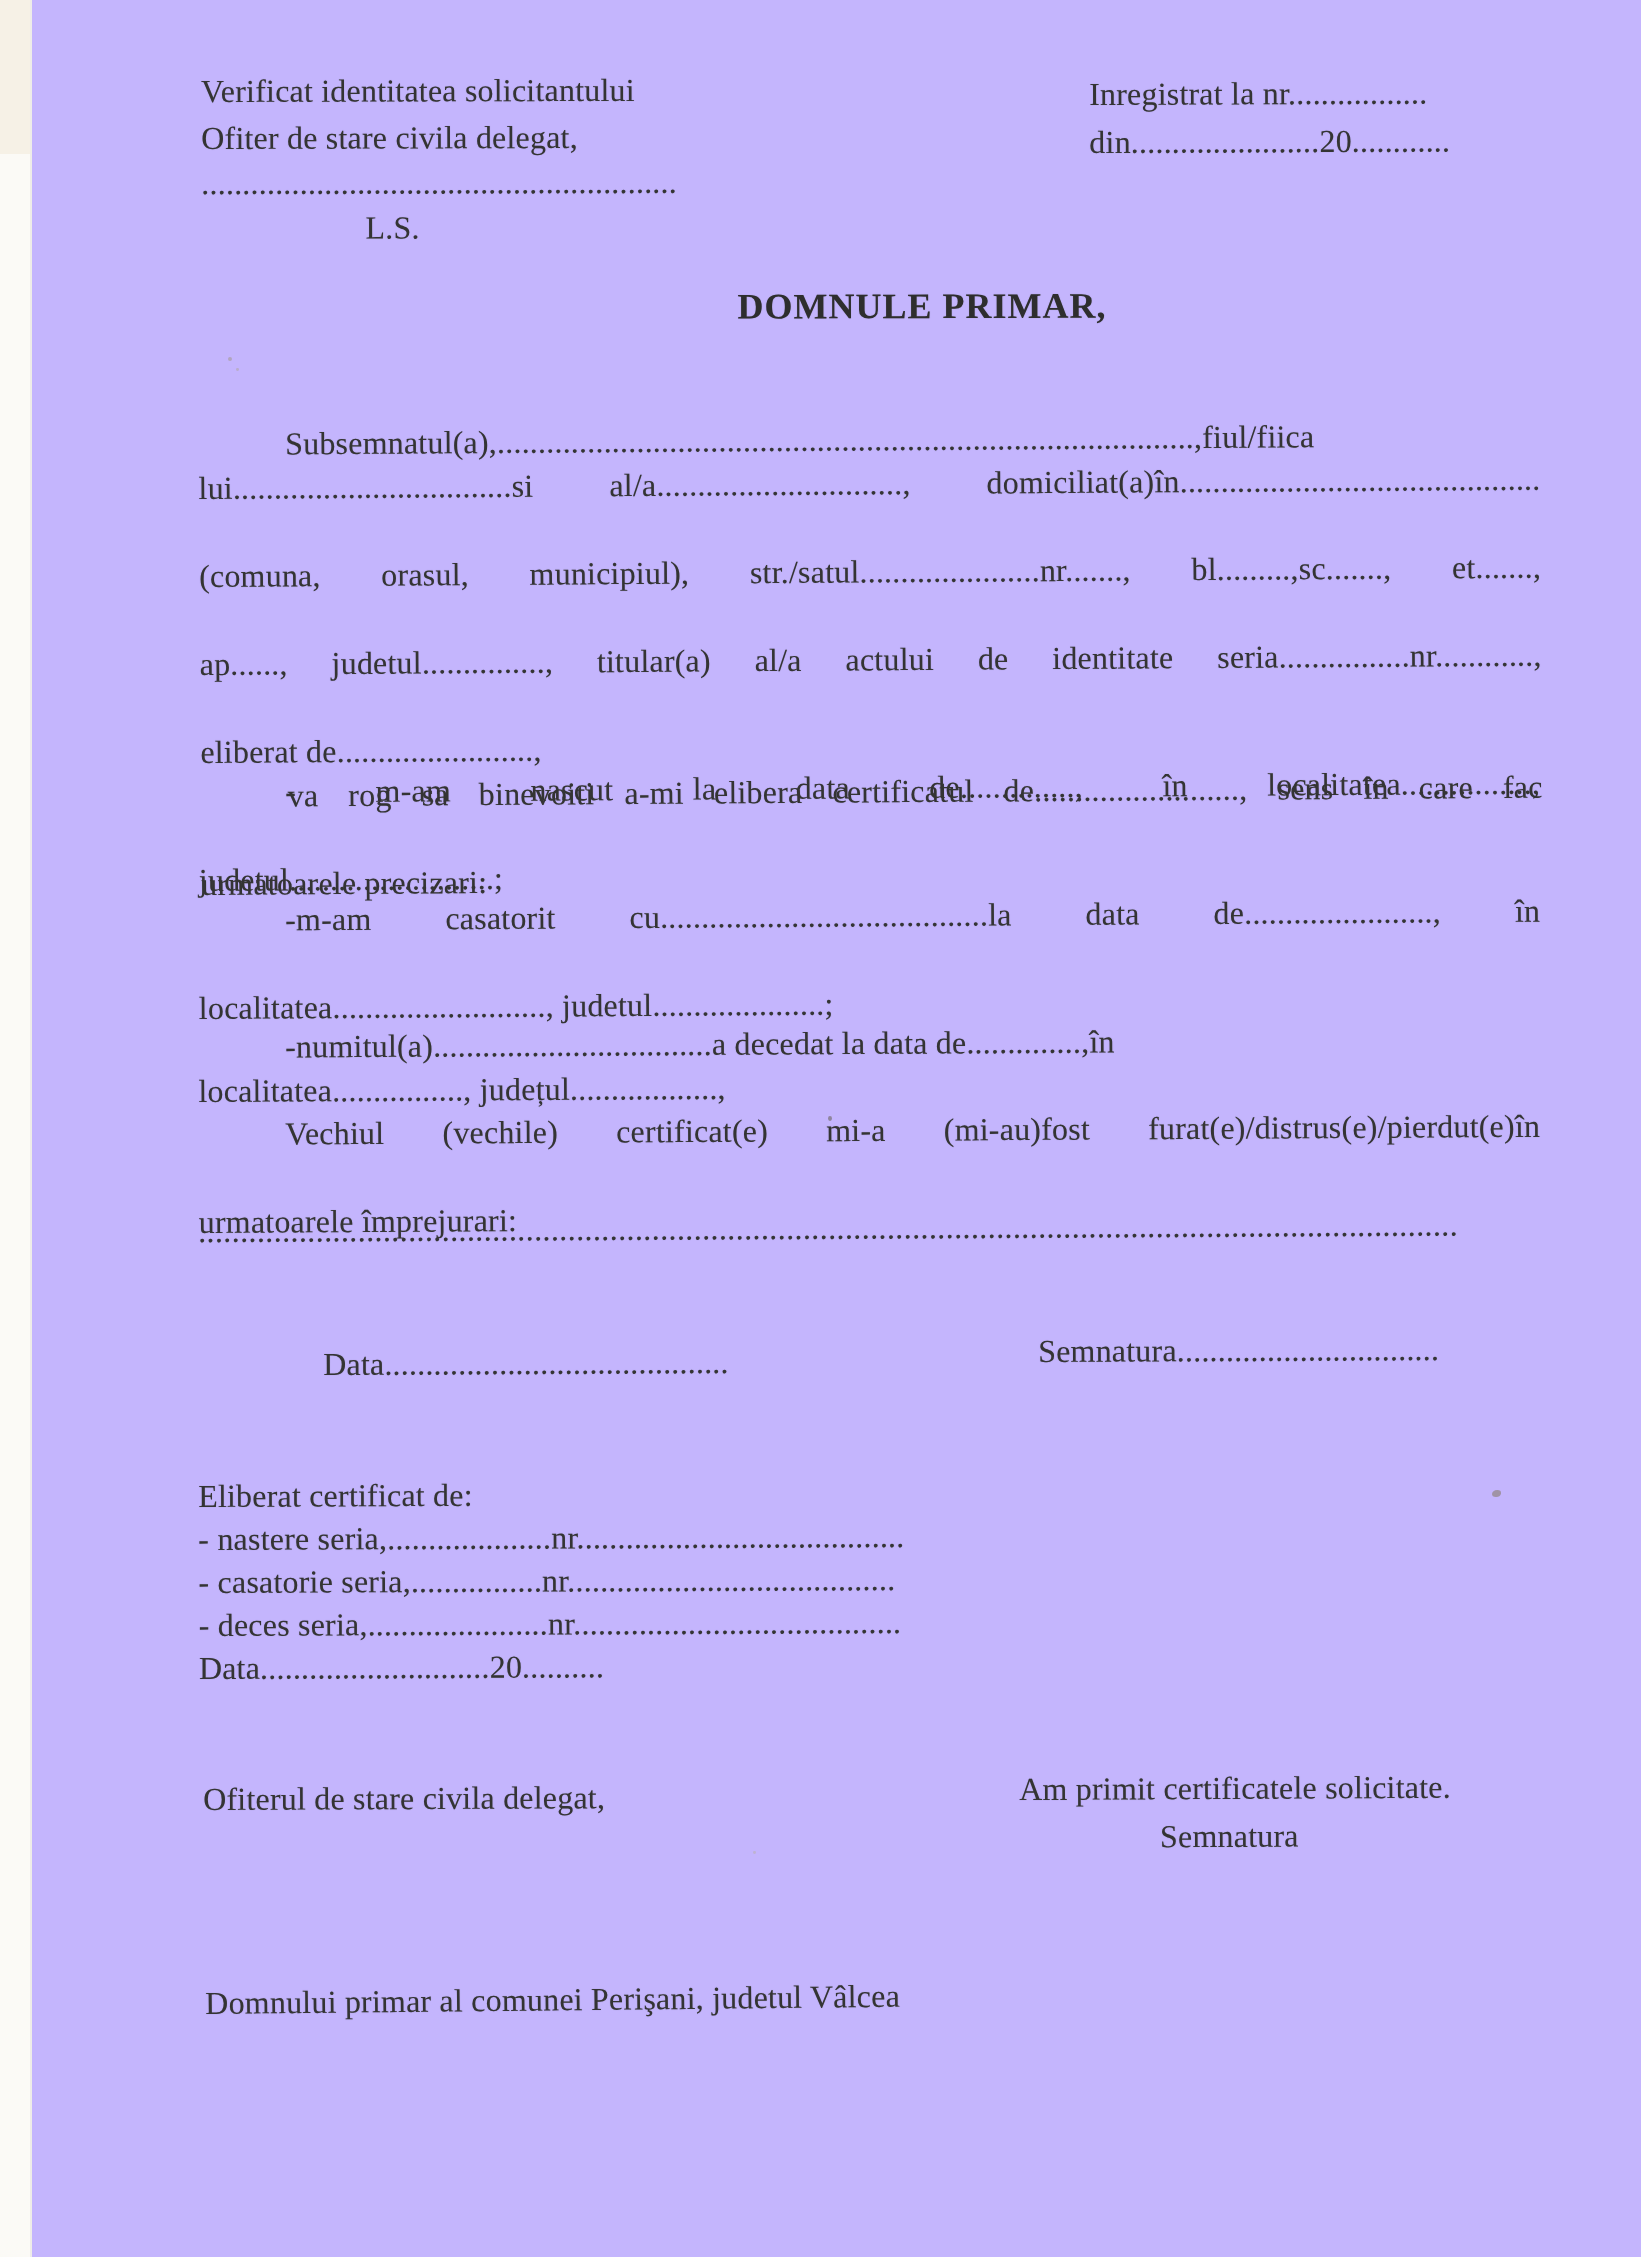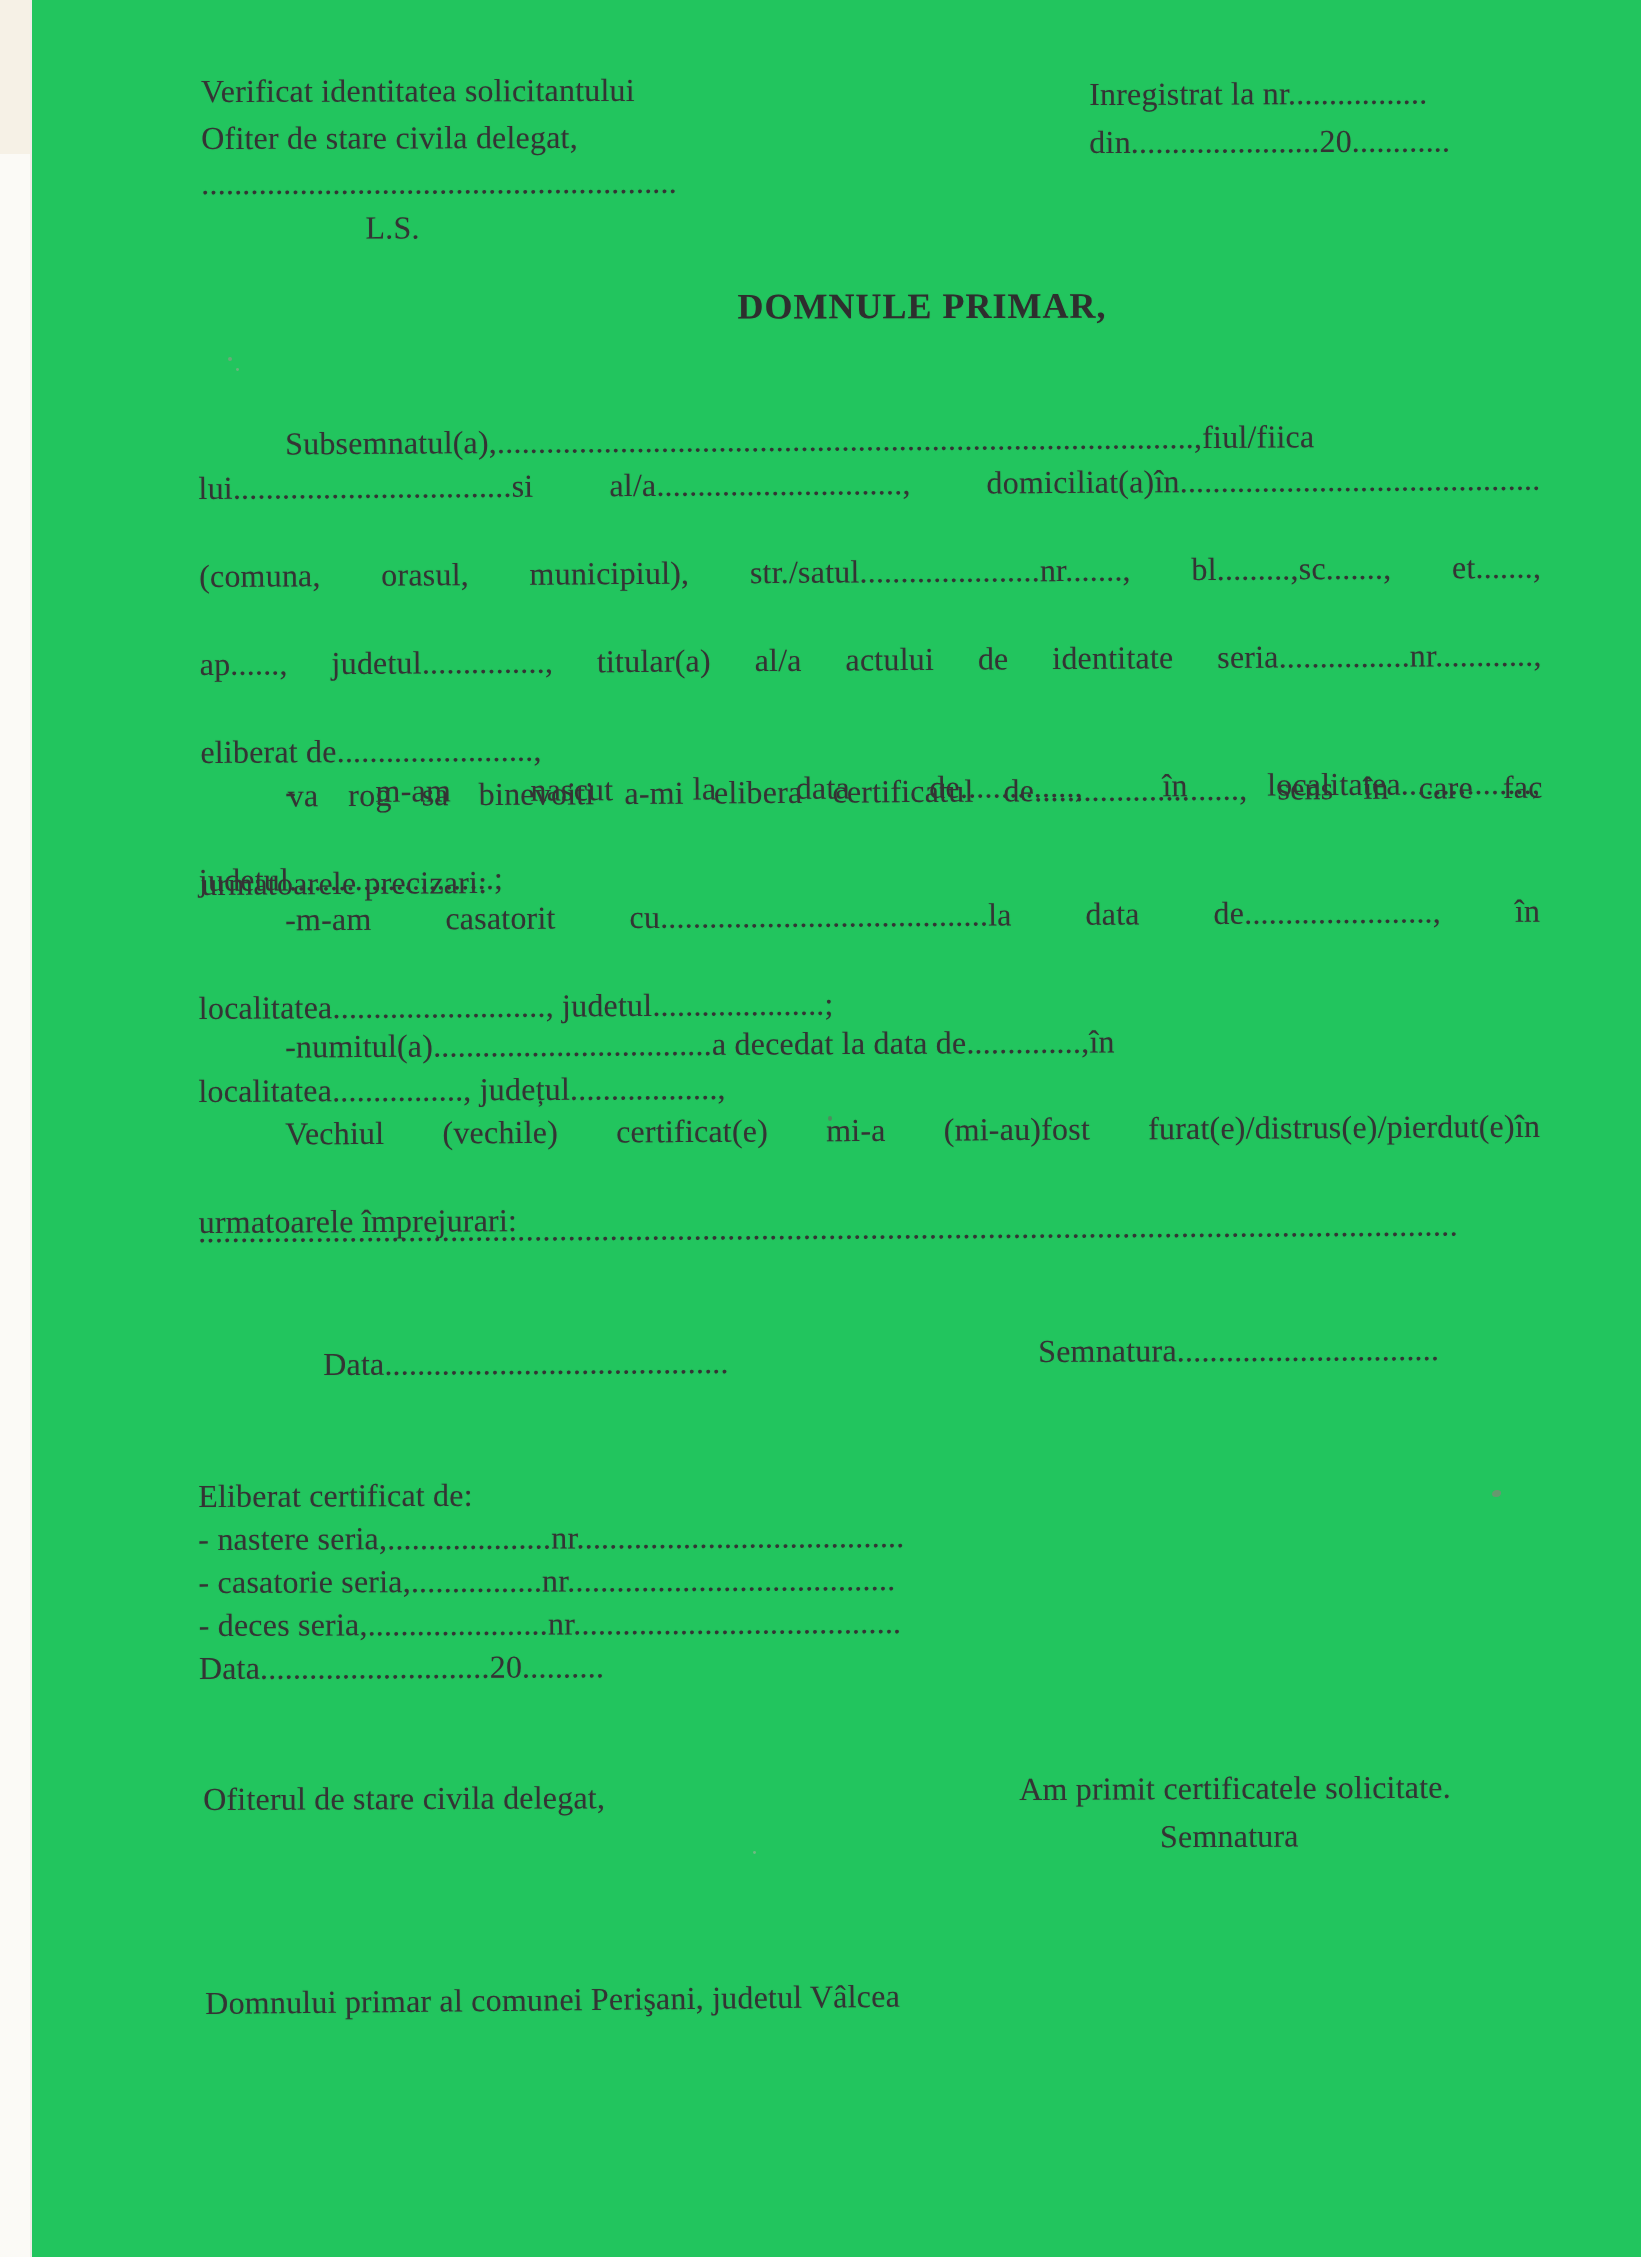--- a/index.html
+++ b/index.html
@@ -6,21 +6,21 @@
   body{
     width:1641px;height:2257px;
     background:#ffffff;
     font-family:"Liberation Serif","DejaVu Serif",serif;
     color:#343434;
     position:relative;
     overflow:hidden;
   }
   .page{
     position:absolute;inset:0;
-    background:#22c55e;
+    background:#c4b5fd;
   }
   
   .corner-tint{position:absolute;left:0;top:0;width:30px;height:154px;background:#f6f1e6;}
   .left-strip{position:absolute;left:0;top:0;width:30px;height:100%;background:#fbfaf6;}
   .edge-line{position:absolute;left:30px;top:0;width:1.9px;height:100%;background:#efede8;}
   .speck{position:absolute;border-radius:50%;}
   .speck.s1{left:228px;top:357px;width:3.9px;height:3.9px;background:#a3988c;opacity:.55;}
   .speck.s2{left:236px;top:368px;width:2.9px;height:2.9px;background:#b0a69a;opacity:.5;}
   .speck.s3{left:1492px;top:1490px;width:8.7px;height:6.8px;background:#8d8178;opacity:.65;border-radius:60% 40% 55% 45%;}
   .speck.s4{left:828px;top:1116px;width:3.9px;height:4.8px;background:#6d665f;opacity:.6;}

